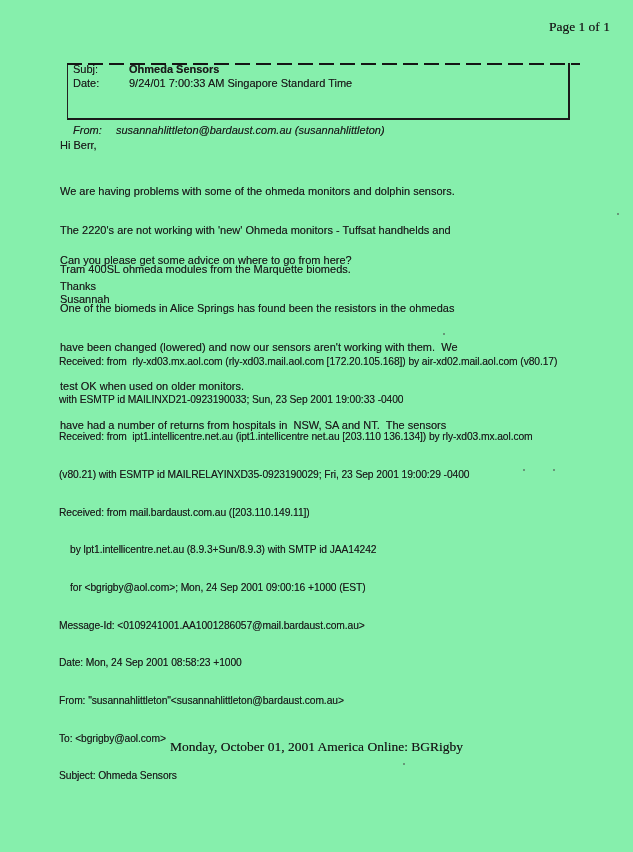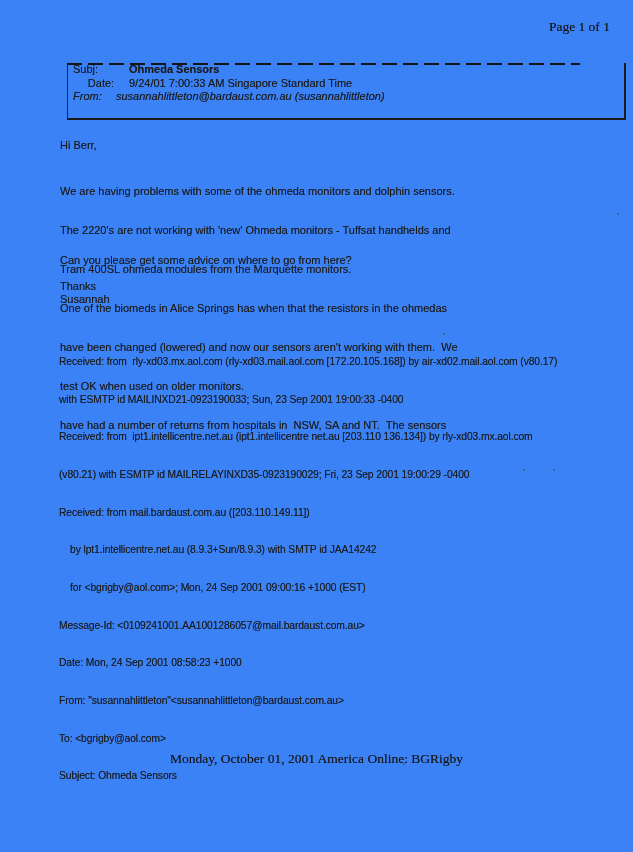--- a/index.html
+++ b/index.html
@@ -1,57 +1,57 @@
 <!DOCTYPE html>
 <html><head>
 <meta charset="utf-8">
 <style>
   html, body { margin: 0; padding: 0; background: #9a9a9a; }
   .page {
     position: relative;
     width: 633px; height: 852px;
-    background: #3b82f6;
+    background: #86efac;
     overflow: hidden;
     font-family: "Liberation Sans", sans-serif;
     color: #1b1b1b;
   }
   .scan-text { text-shadow: 0 0 0.5px rgba(25,25,25,0.55); }
 
   .page-number {
     position: absolute; top: 19px; right: 23px;
     font-family: "Liberation Serif", serif;
     font-size: 13.5px; color: #161616;
   }
 
   
   .header-box {
     position: absolute; left: 67px; top: 63px;
-    width: 559px; height: 57px;
+    width: 503px; height: 57px;
     border-left: 1px solid #222;
     border-right: 2px solid #1a1a1a;
     border-bottom: 2px solid #1a1a1a;
     box-sizing: border-box;
   }
   .box-topline {
     position: absolute; left: -1px; top: 0;
     width: 513px; height: 2px;
     background: repeating-linear-gradient(90deg, #151515 0 15px, transparent 15px 21px);
   }
   .hrow {
     padding-left: 5px; line-height: 13.5px;
     font-size: 11px; white-space: pre;
   }
   .hrow:first-of-type { padding-top: 4px; }
   .hlabel { display: inline-block; }
   .w-subj { width: 56px; }
-  .w-date { width: 56px; text-align: center; }
+  .w-date { width: 56px; }
   .w-from { width: 43px; }
   .w-to   { width: 21px; }
   .bold { font-weight: bold; }
-  .ital { font-style: italic; }
+  .ital { font-style: italic; margin-top: 34px; }
 
   
   .bline {
     position: absolute; left: 60px;
     font-size: 11px; line-height: 13px; white-space: pre; text-align: center;
   }
   .para { position: absolute; left: 60px; top: 159px;
           font-size: 11px; line-height: 13px; white-space: pre; }
 
   
@@ -59,21 +59,21 @@
     position: absolute; left: 59px; top: 331px;
     font-size: 10.3px; line-height: 12.55px;
     letter-spacing: -0.1px;
     white-space: pre;
   }
 
   .footer {
     position: absolute; left: 0; top: 739px; width: 633px;
     text-align: center;
     font-family: "Liberation Serif", serif;
-    font-size: 13.5px; color: #161616; margin-top: 12px;
+    font-size: 13.5px; color: #161616;
   }
 
   .speck { position: absolute; width: 2px; height: 2px; background: #4a4a4a; border-radius: 50%; opacity: .7; }
 </style>
 </head>
 <body>
 
 <div class="page scan-text">
 
   <div class="page-number">Page 1 of 1</div>
@@ -83,22 +83,22 @@
     <div class="hrow"><span class="hlabel w-subj">Subj:</span><span class="bold">Ohmeda Sensors</span></div>
     <div class="hrow"><span class="hlabel w-date">Date:</span><span>9/24/01 7:00:33 AM Singapore Standard Time</span></div>
     <div class="hrow ital"><span class="hlabel w-from">From:</span><span>susannahlittleton@bardaust.com.au (susannahlittleton)</span></div>
   </div>
 
   <div class="bline" style="top:139px">Hi Berr,</div>
 
   <div class="para">
     <div>We are having problems with some of the ohmeda monitors and dolphin sensors.</div>
     <div>The 2220's are not working with 'new' Ohmeda monitors - Tuffsat handhelds and</div>
-    <div>Tram 400SL ohmeda modules from the Marquette monitors.</div>
-    <div>One of the biomeds in Alice Springs has when that the resistors in the ohmedas</div>
+    <div>Tram 400SL ohmeda modules from the Marquette biomeds.</div>
+    <div>One of the biomeds in Alice Springs has found been the resistors in the ohmedas</div>
     <div>have been changed (lowered) and now our sensors aren't working with them.  We</div>
     <div>test OK when used on older monitors.</div>
     <div>have had a number of returns from hospitals in  NSW, SA and NT.  The sensors</div>
   </div>
 
   <div class="bline" style="top:254px">Can you please get some advice on where to go from here?</div>
   <div class="bline" style="top:280px">Thanks</div>
   <div class="bline" style="top:293px">Susannah</div>
 
   <div class="headers-block">

